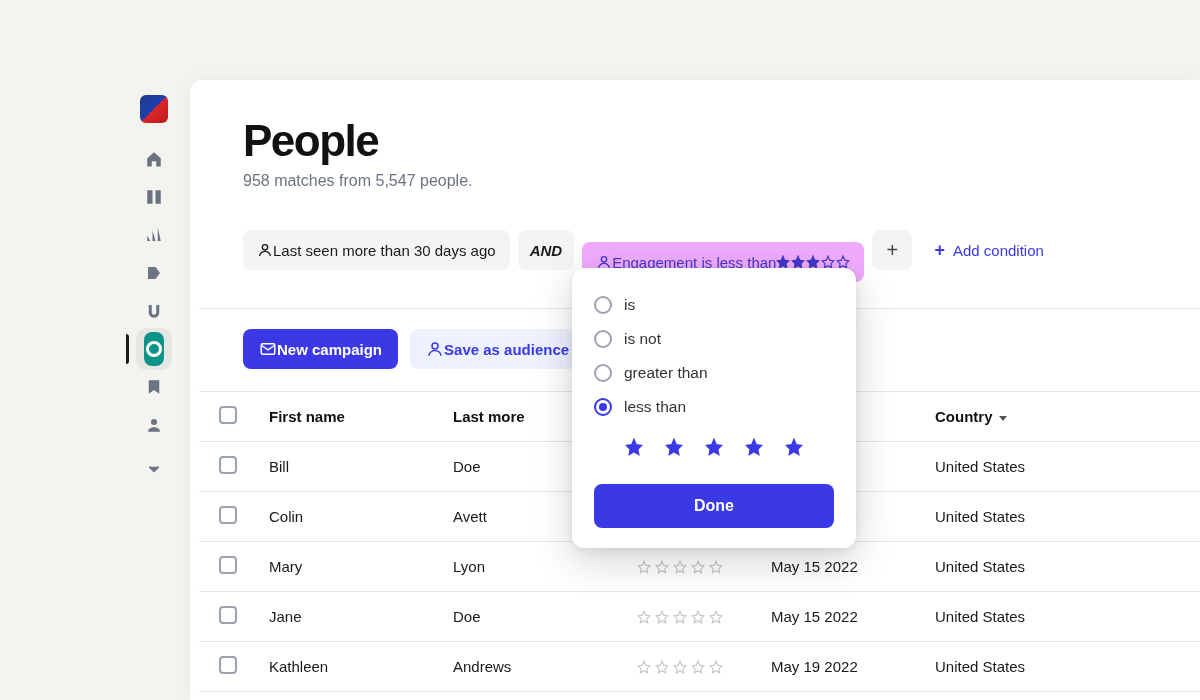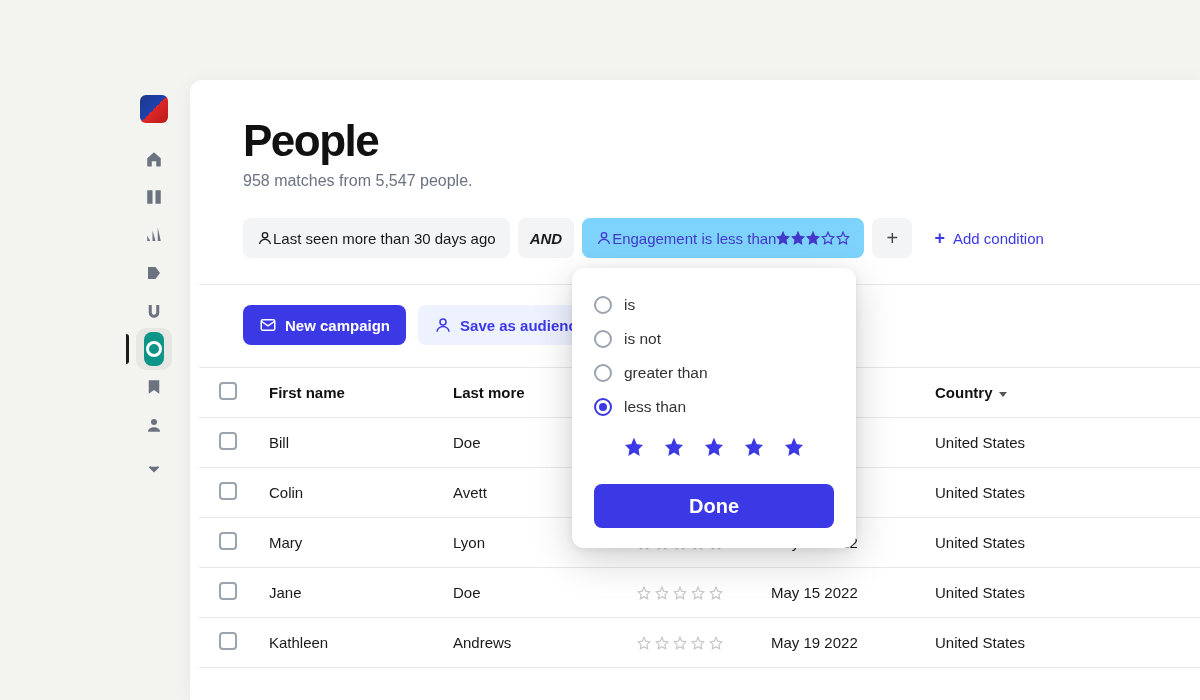--- a/index.html
+++ b/index.html
@@ -128,22 +128,23 @@
     font-size: 15px;
     color: #1a1a1a;
     white-space: nowrap;
   }
   .chip.and {
     font-weight: 600;
     padding: 0 12px;
     font-style: italic;
   }
   .chip.engagement {
-    background: #7dd3fc;
+    background: #f0abfc;
     color: #4338ca;
+    margin-top: 24px;
   }
   .chip svg.person { width: 16px; height: 16px; stroke: currentColor; fill: none; stroke-width: 2; }
   .chip-stars {
     display: inline-flex;
     gap: 1px;
     color: #4338ca;
   }
   .chip-stars .s { width: 14px; height: 14px; }
   .chip-plus {
     width: 40px;
@@ -175,21 +176,20 @@
 
   
   .action-row {
     display: flex;
     gap: 12px;
     margin-bottom: 22px;
   }
   .btn {
     display: inline-flex;
     align-items: center;
-    gap: 8px;
     height: 40px;
     padding: 0 16px;
     border-radius: 8px;
     font-size: 15px;
     font-weight: 600;
     cursor: pointer;
     border: none;
   }
   .btn-primary {
     background: #3b38e6;
@@ -298,21 +298,21 @@
   }
   .star-picker svg { width: 18px; height: 18px; cursor: pointer; }
   .done-btn {
     display: block;
     width: 100%;
     height: 44px;
     background: #3b38e6;
     color: #fff;
     border: none;
     border-radius: 8px;
-    font-size: 20px;
+    font-size: 16px;
     font-weight: 600;
     cursor: pointer;
   }
 </style>
 </head>
 <body>
 
 <div class="sidebar">
   <div class="sidebar-logo"></div>
   <div class="sidebar-icon">

